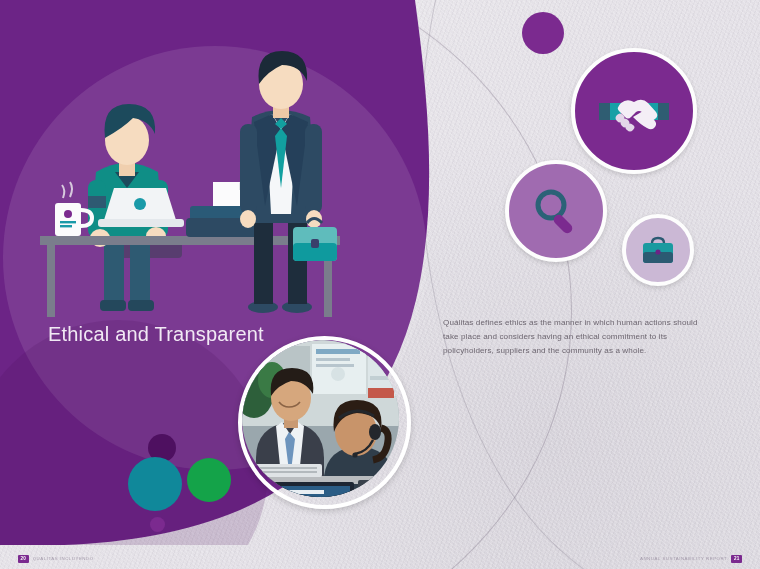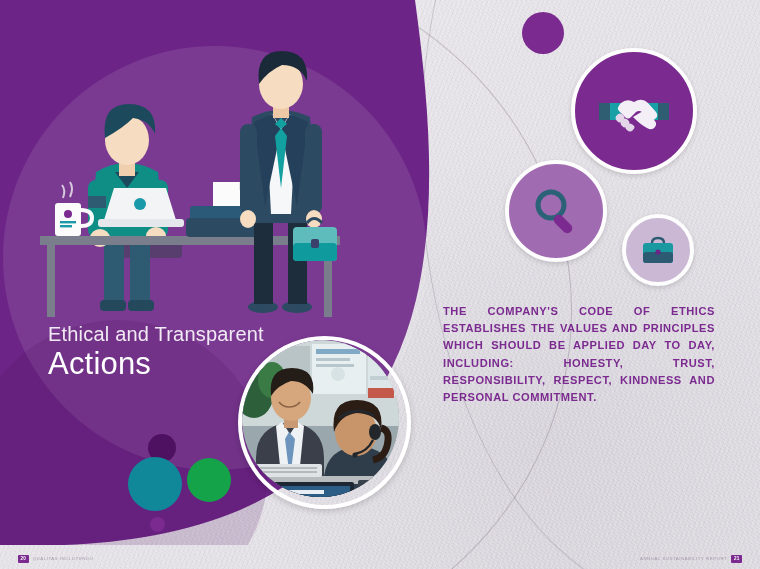--- a/index.html
+++ b/index.html
@@ -189,21 +189,20 @@
         <path d="M307,223 q7,-9 15,0" fill="none" stroke="#2d4a63" stroke-width="3"></path>
         <rect x="293" y="227" width="44" height="34" rx="4" fill="#5fbcbc"></rect>
         <rect x="293" y="243" width="44" height="18" rx="4" fill="#0f9a9e"></rect>
         <rect x="311" y="239" width="8" height="9" rx="2" fill="#3a3f6b"></rect>
       </g>
     </svg>
   </div>
 
   <div class="title-wrap">
     <div class="title-1">Ethical and Transparent</div>
-    <div class="title-2">Actions</div>
   </div>
 
   <div class="photo-circle">
     <svg width="157" height="157" viewBox="0 0 157 157">
       <defs>
         <clipPath id="pc">
             <circle cx="78.5" cy="78.5" r="78.5"></circle>
           </clipPath>
       </defs>
       <g clip-path="url(#pc)">
@@ -294,21 +293,21 @@
   <div class="icon-circle ic-case">
     <svg width="36" height="32" viewBox="0 0 36 32">
       <path d="M12,9 q0,-5 6,-5 q6,0 6,5" fill="none" stroke="#2b5a72" stroke-width="2.4"></path>
       <rect x="3" y="9" width="30" height="20" rx="3" fill="#1a9aa0"></rect>
       <rect x="3" y="18" width="30" height="11" rx="3" fill="#2b5a72"></rect>
       <circle cx="18" cy="18" r="2.6" fill="#6c2486"></circle>
     </svg>
   </div>
 
   <div class="copy">
-    <p class="lead">The company's code of ethics establishes the values and principles which should be applied day to day, including: honesty, trust, responsibility, respect, kindness and personal commitment.</p>
+    <p class="body-p">Quálitas defines ethics as the manner in which human actions should take place and considers having an ethical commitment to its policyholders, suppliers and the community as a whole.</p>
   </div>
 
   <div class="footer">
     <div class="f-left">
       <span class="pagenum">20</span>
       <span class="f-text">Quálitas Incluyendo</span>
     </div>
     <div class="f-right">
       <span class="f-text">Annual Sustainability Report</span>
       <span class="pagenum">21</span>

